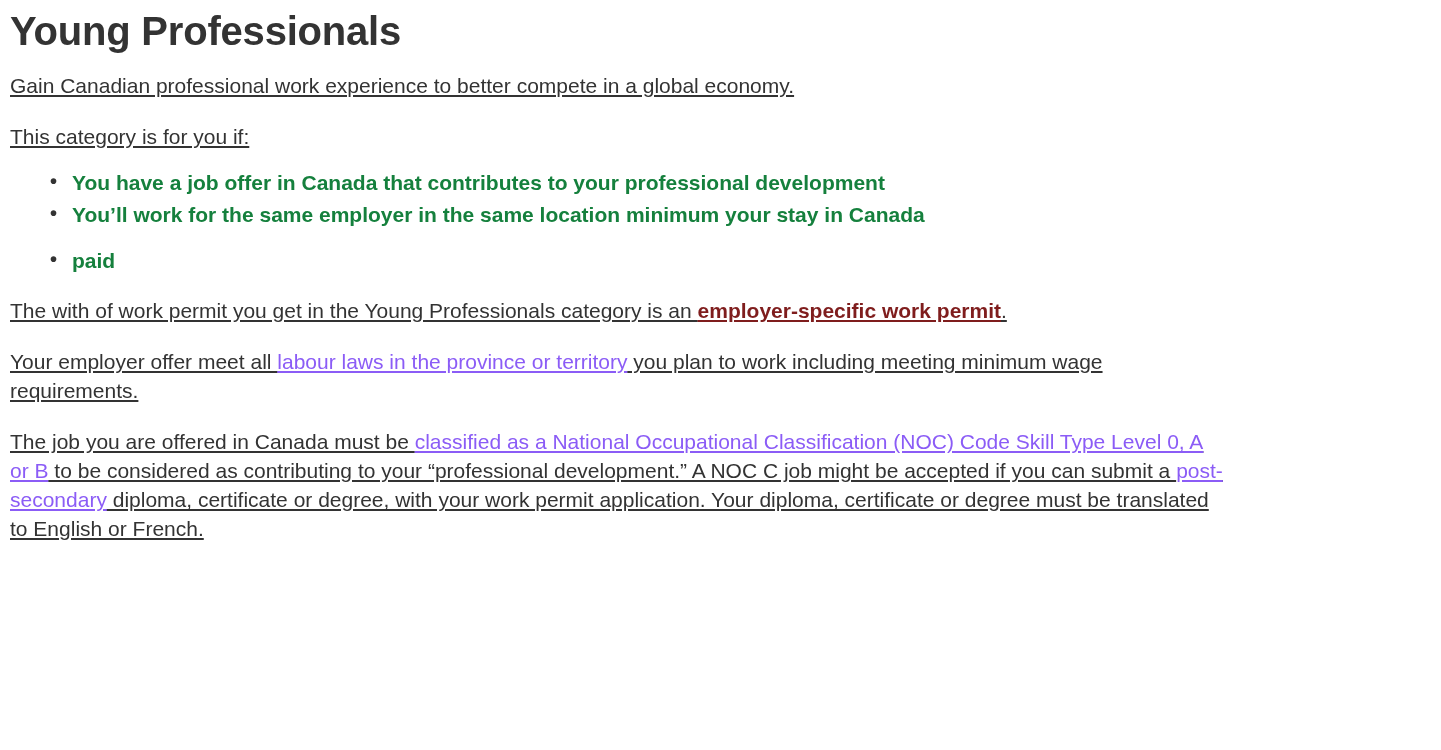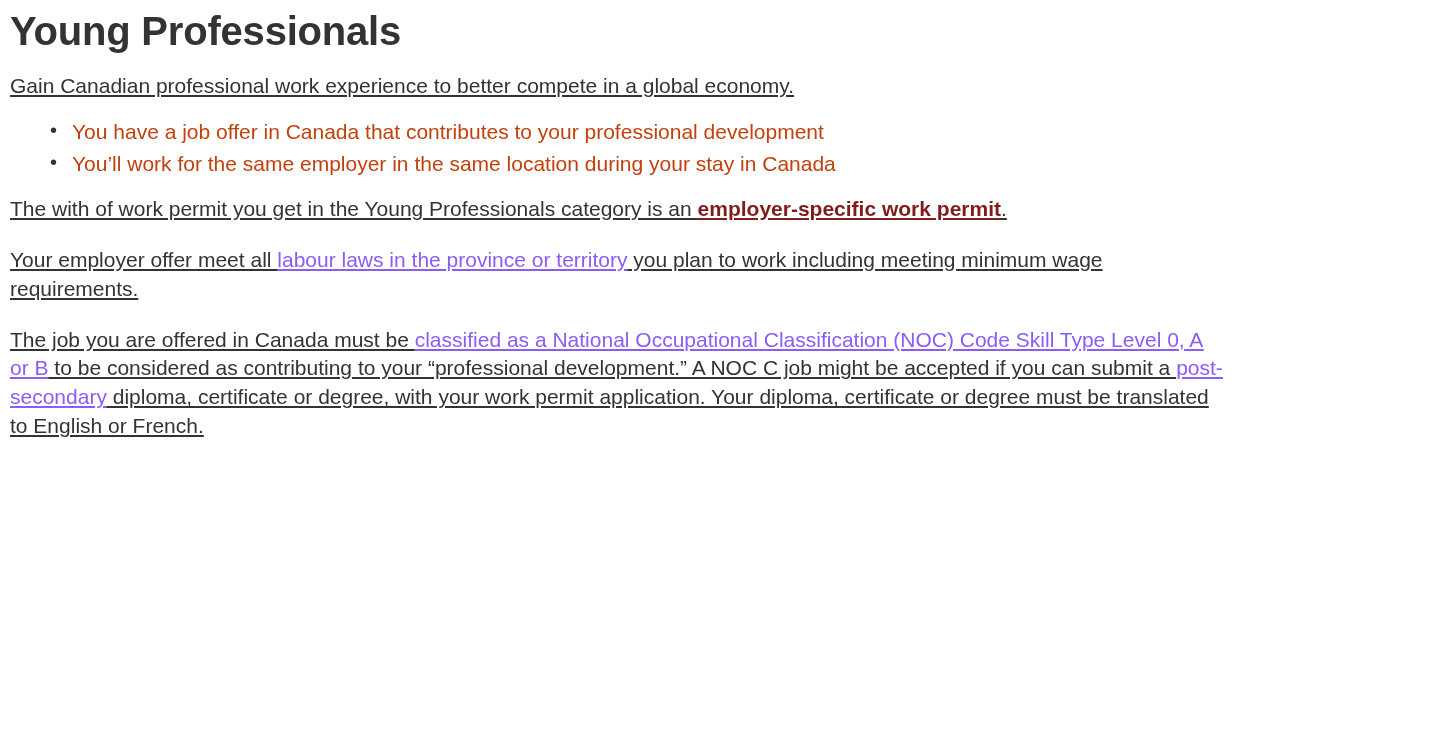--- a/index.html
+++ b/index.html
@@ -38,21 +38,22 @@
     margin: -6px 0 22px 0;
     padding-left: 40px;
     list-style: none;
   }
   ul.bullets li {
     font-size: 21px;
     line-height: 1.42;
     margin: 0 0 2px 0;
     position: relative;
     padding-left: 22px;
-    color: #c2410c;
+    color: #15803d;
+    font-weight: bold;
   }
   ul.bullets li::before {
     content: "\2022";
     position: absolute;
     left: 0;
     top: -1px;
     font-size: 20px;
     color: #333333;
   }
   a.inline-link {
@@ -67,28 +68,30 @@
 </style>
 </head>
 <body>
 
 <div class="page">
 
   <h1 class="page-title">Young Professionals</h1>
 
   <p class="para">Gain Canadian professional work experience to better compete in a global economy.</p>
 
+  <p class="para">This category is for you if:</p>
 
   <ul class="bullets">
     <li>You have a job offer in Canada that contributes to your professional development</li>
-    <li>You’ll work for the same employer in the same location during your stay in Canada</li>
+    <li>You’ll work for the same employer in the same location minimum your stay in Canada</li>
   </ul>
 
 
   <ul class="bullets">
+    <li>paid</li>
   </ul>
 
   <p class="para"><span>The with of work permit you get in the Young Professionals category is an </span><a class="inline-link bold" href="#">employer-specific work permit</a><span>.</span></p>
 
   <p class="para"><span>Your employer offer meet all </span><a class="inline-link" href="#">labour laws in the province or territory</a><span> you plan to work including meeting minimum wage requirements.</span></p>
 
   <p class="para"><span>The job you are offered in Canada must be </span><a class="inline-link" href="#">classified as a National Occupational Classification (NOC) Code Skill Type Level 0, A or B</a><span> to be considered as contributing to your “professional development.” A NOC C job might be accepted if you can submit a </span><a class="inline-link" href="#">post-secondary</a><span> diploma, certificate or degree, with your work permit application. Your diploma, certificate or degree must be translated to English or French.</span></p>
 
 </div>
 

